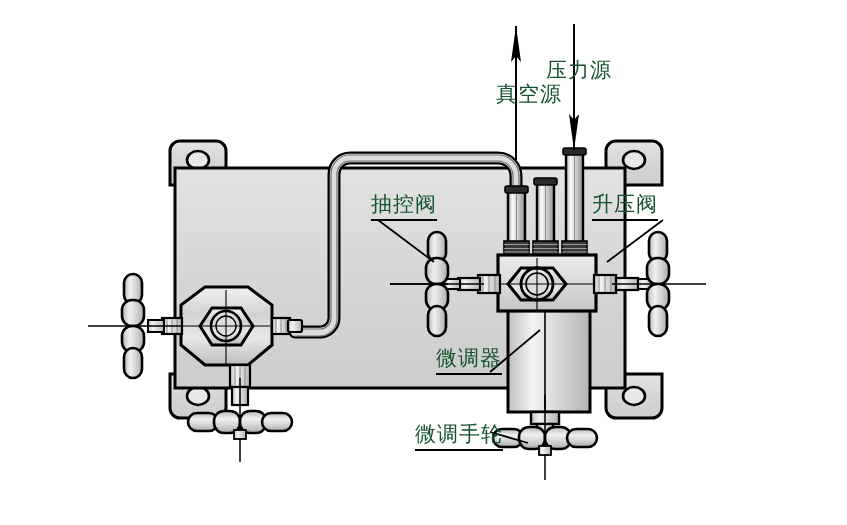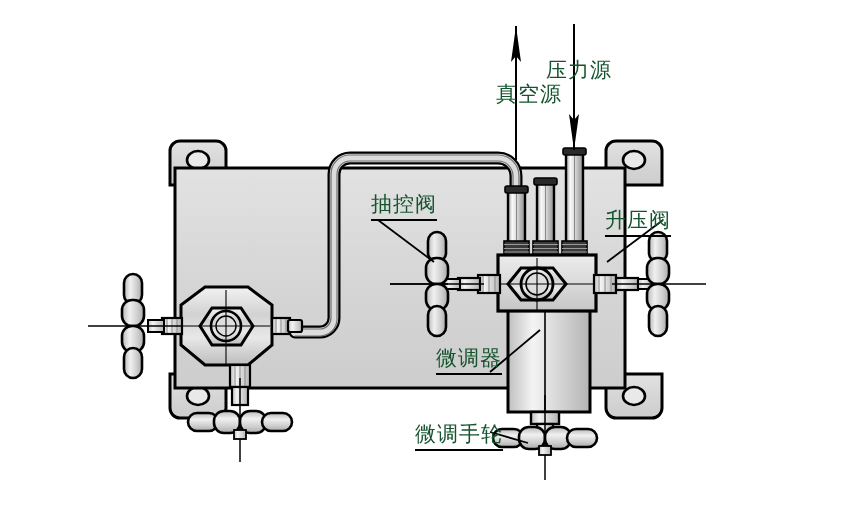--- a/index.html
+++ b/index.html
@@ -34,21 +34,21 @@
     white-space: nowrap;
     line-height: 1;
   }
   .lbl.underlined {
     border-bottom: 2px solid #000000;
     padding-bottom: 4px;
   }
   #lbl-vacuum   { left: 479px; top: 84px; margin-left: 17px; }
   #lbl-pressure { left: 546px; top: 60px; }
   #lbl-suction  { left: 371px; top: 194px; }
-  #lbl-boost    { left: 605px; top: 194px; margin-top: 16px; }
+  #lbl-boost    { left: 592px; top: 194px; }
   #lbl-fine     { left: 436px; top: 348px; }
   #lbl-wheel    { left: 415px; top: 424px; }
 </style>
 </head>
 <body>
 
 <div id="stage">
 
   <svg id="diagram" viewBox="0 0 847 525">
     <defs>

